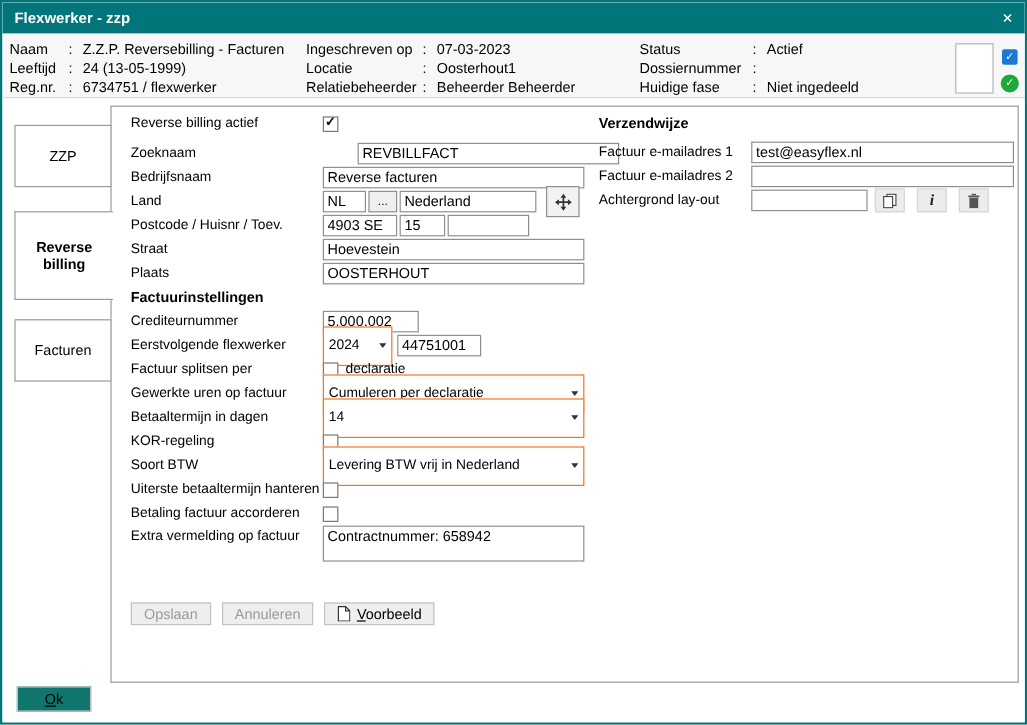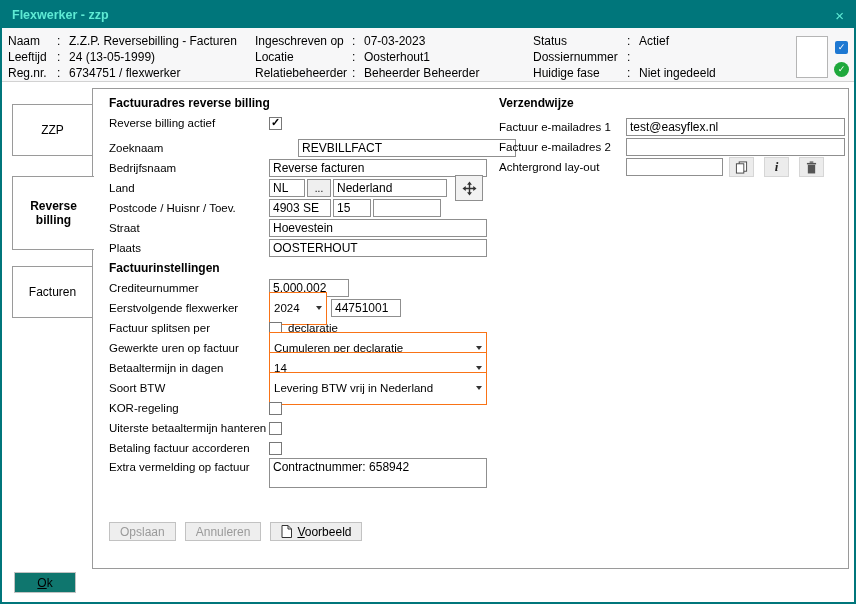--- a/index.html
+++ b/index.html
@@ -1,20 +1,20 @@
 <!DOCTYPE html>
 <html><head>
 <meta charset="utf-8">
 <style>
   * { margin:0; padding:0; box-sizing:border-box; }
   body { font-family:"Liberation Sans", sans-serif; font-size:12px; color:#000; background:#fff; }
   .window { position:relative; width:856px; height:604px; border:2px solid #00767b; background:#fff; overflow:hidden; }
 
   
-  .titlebar { position:absolute; left:0; top:0; width:852px; height:26px; background:#00767b; color:#5eead4;
+  .titlebar { position:absolute; left:0; top:0; width:852px; height:26px; background:#00767b; color:#ffffff;
               display:flex; align-items:center; padding:0 10px; font-weight:bold; font-size:12.5px; }
   .close { margin-left:auto; font-size:15px; font-weight:normal; line-height:1; cursor:default; }
 
   
   .header { position:absolute; left:0; top:26px; width:852px; height:54px; background:#f7f7f8; border-bottom:1px solid #d2d2d2; }
   .hcol { position:absolute; top:5px; }
   .hrow { height:16px; line-height:16px; white-space:nowrap; }
   .hlabel { display:inline-block; }
   .hsep { display:inline-block; width:12px; }
   .c1 { left:6px; }   .c1 .hlabel { width:49px; }
@@ -124,21 +124,20 @@
 
   <div class="main">
 
     <div class="tab zzp">ZZP</div>
     <div class="tab rb">Reverse billing</div>
     <div class="tab fact">Facturen</div>
 
     <div class="panel">
 
       <div class="formcol">
-        <div class="fheading">Factuuradres reverse billing</div>
 
         <div class="frow">
           <span class="flabel">Reverse billing actief</span>
           <span class="cb">
               <span class="tick">✓</span>
             </span>
         </div>
 
         <div class="frow m5">
           <span class="flabel">Zoeknaam</span>
@@ -212,30 +211,30 @@
 
         <div class="frow">
           <span class="flabel">Betaaltermijn in dagen</span>
           <span class="select w218">
             <span class="val">14</span>
             <span class="selarrow"></span>
           </span>
         </div>
 
         <div class="frow">
+          <span class="flabel">KOR-regeling</span>
+          <span class="cb"></span>
+        </div>
+
+        <div class="frow">
           <span class="flabel">Soort BTW</span>
           <span class="select w218">
             <span class="val">Levering BTW vrij in Nederland</span>
             <span class="selarrow"></span>
           </span>
-        </div>
-
-        <div class="frow">
-          <span class="flabel">KOR-regeling</span>
-          <span class="cb"></span>
         </div>
 
         <div class="frow">
           <span class="flabel">Uiterste betaaltermijn hanteren</span>
           <span class="cb"></span>
         </div>
 
         <div class="frow">
           <span class="flabel">Betaling factuur accorderen</span>
           <span class="cb"></span>

